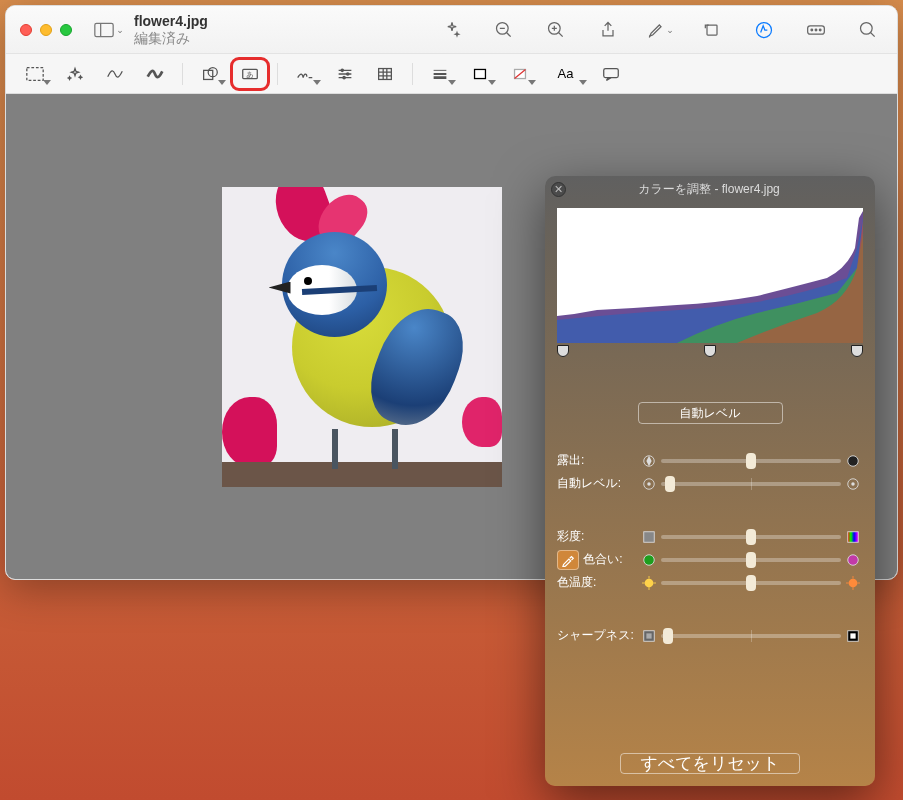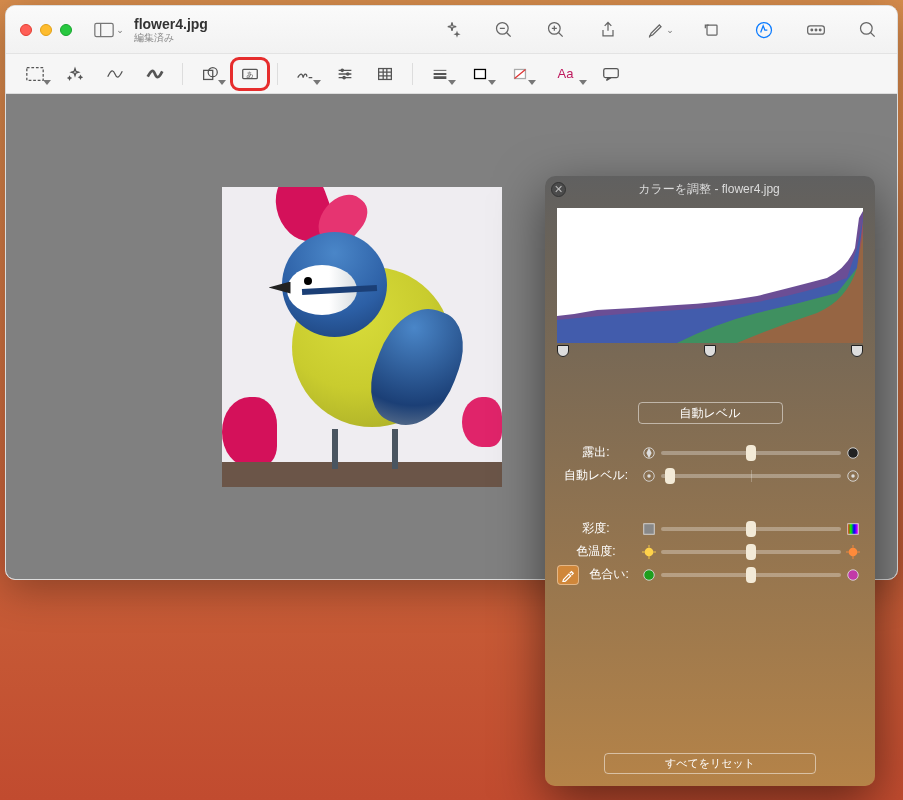--- a/index.html
+++ b/index.html
@@ -6,21 +6,21 @@
 body { width: 903px; height: 800px; background: linear-gradient(180deg, #d88d4d 0%, #c14b2f 100%); overflow: hidden; position: relative; }
 .window { position: absolute; left: 5px; top: 5px; width: 893px; height: 575px; background: #fff; border-radius: 10px; overflow: hidden; box-shadow: 0 10px 40px rgba(0,0,0,0.3); border: 1px solid #ddd; }
 .titlebar { height: 48px; background: linear-gradient(#fafafa,#f2f2f2); display: flex; align-items: center; padding: 0 14px; border-bottom: 1px solid #e3e3e3; }
 .traffic { display: flex; gap: 8px; margin-right: 18px; }
 .traffic span { width: 12px; height: 12px; border-radius: 50%; display: inline-block; }
 .tl-red { background:#ff5f57; border:0.5px solid #e33e32;} .tl-yellow{background:#febc2e;border:0.5px solid #e1a116;} .tl-green{background:#28c840;border:0.5px solid #17a62e;}
 .sidebar-btn { width: 38px; height: 28px; display:flex; align-items:center; justify-content:center; margin-right:6px; color:#666; }
 .sidebar-btn svg{width:20px;height:16px;}
 .title-block { display:flex; flex-direction:column; line-height:1.15; }
 .title-block .fn{font-weight:600;font-size:14px;color:#333;}
-.title-block .sub{font-size:10px;color:#888;}
+.title-block .sub{font-size:14px;color:#888;}
 .spacer{flex:1;}
 .tb-icons{display:flex;gap:22px;align-items:center;color:#666;}
 .tb-icons .ico{width:30px;height:30px;display:flex;align-items:center;justify-content:center;cursor:pointer;}
 .tb-icons .ico svg{width:20px;height:20px;stroke:#666;fill:none;stroke-width:1.5;}
 .tb-icons .active svg circle,.tb-icons .active svg path{stroke:#0b7bff;}
 .tb-icons .active{color:#0b7bff;}
 .markup-bar{height:40px;background:#f6f6f6;border-bottom:1px solid #ddd;display:flex;align-items:center;padding:0 12px;gap:0;}
 .mgrp{display:flex;align-items:center;gap:6px;}
 .divider{width:1px;height:22px;background:#ddd;margin:0 10px;}
 .mbtn{width:34px;height:28px;display:flex;align-items:center;justify-content:center;border-radius:5px;cursor:pointer;color:#555;position:relative;}
@@ -49,33 +49,33 @@
 
 
 .panel{position:absolute;left:545px;top:176px;width:330px;height:610px;border-radius:10px;overflow:hidden;box-shadow:0 15px 50px rgba(0,0,0,0.5);background:linear-gradient(180deg,#606060 0%,#6b6358 13%,#b58348 100%);color:#fff;}
 .panel-title{height:26px;display:flex;align-items:center;padding:0 6px;position:relative;}
 .panel-title .close{width:15px;height:15px;border-radius:50%;background:#4b4b4b;color:#bbb;display:flex;align-items:center;justify-content:center;font-size:11px;cursor:pointer;border:1px solid #333;}
 .panel-title .pt{position:absolute;left:0;right:2px;text-align:center;font-size:12px;color:#dcdcdc;}
 .histo{margin:6px 12px 0 12px;height:135px;background:#fff;position:relative;}
 .histo svg{position:absolute;inset:0;}
 .handles{margin:2px 12px 0 12px;display:flex;justify-content:space-between;}
 .handle{width:12px;height:12px;background:#ddd;border:1px solid #222;border-radius:0 0 50% 50%;}
-.auto-btn{margin:45px auto 17px auto;width:145px;height:22px;border:1px solid rgba(255,255,255,0.5);border-radius:4px;display:flex;align-items:center;justify-content:center;font-size:12px;color:#fff;cursor:pointer;}
+.auto-btn{margin:45px auto 25px auto;width:145px;height:22px;border:1px solid rgba(255,255,255,0.5);border-radius:4px;display:flex;align-items:center;justify-content:center;font-size:12px;color:#fff;cursor:pointer;}
 .sliders{padding:0 12px;}
 .srow{display:flex;align-items:center;height:23px;}
-.slabel{width:82px;text-align:center;font-size:12px;color:#fff;padding-right:4px;}
+.slabel{width:82px;text-align:left;font-size:12px;color:#fff;padding-right:4px;}
 .sicon{width:16px;height:16px;margin:0 2px;display:flex;align-items:center;justify-content:center;}
 .sicon svg{width:14px;height:14px;}
 .strack{flex:1;position:relative;height:4px;background:rgba(255,255,255,0.3);border-radius:2px;margin:0 2px;}
 .strack::before{content:"";position:absolute;left:50%;top:-4px;bottom:-4px;width:1px;background:rgba(255,255,255,0.25);}
 .sknob{position:absolute;top:-6px;width:10px;height:16px;background:#f3ead7;border-radius:4px;transform:translateX(-50%);}
 .eyedrop{width:22px;height:20px;background:#d0873a;border:1px solid rgba(255,255,255,0.4);border-radius:4px;display:flex;align-items:center;justify-content:center;margin-right:4px;}
 .eyedrop svg{width:14px;height:14px;}
 .srow.tint-row .slabel{width:56px;}
-.reset-btn{position:absolute;bottom:12px;left:50%;transform:translateX(-50%);width:212px;height:21px;border:1px solid rgba(255,255,255,0.5);border-radius:4px;display:flex;align-items:center;justify-content:center;font-size:11px;color:#fff;cursor:pointer;}
+.reset-btn{position:absolute;bottom:12px;left:50%;transform:translateX(-50%);width:180px;height:21px;border:1px solid rgba(255,255,255,0.5);border-radius:4px;display:flex;align-items:center;justify-content:center;font-size:17px;color:#fff;cursor:pointer;}
 </style>
 </head>
 <body>
 
 <div class="window">
   <div class="titlebar">
     <div class="traffic">
       <span class="tl-red"></span>
       <span class="tl-yellow"></span>
       <span class="tl-green"></span>
@@ -239,21 +239,21 @@
           <span class="car"></span>
         </div>
       <div class="mbtn">
           <svg viewBox="0 0 22 18">
             <rect x="5" y="4" width="12" height="10" fill="#fff" stroke="#aaa"></rect>
             <line x1="5" y1="14" x2="17" y2="4" stroke="#d33"></line>
           </svg>
           <span class="car"></span>
         </div>
       <div class="mbtn" style="width:45px">
-          <span style="font-size:13px;color:#be185d;">Aa</span>
+          <span style="font-size:13px;color:#000000;">Aa</span>
           <span class="car"></span>
         </div>
       <div class="mbtn">
           <svg viewBox="0 0 22 18">
             <rect x="3" y="3" width="16" height="10" rx="2"></rect>
             <path d="M8 13l-2 3 5-3"></path>
           </svg>
         </div>
     </div>
   </div>
@@ -356,20 +356,41 @@
               <linearGradient id="rg">
                 <stop offset="0" stop-color="#f00"></stop>
                 <stop offset="0.3" stop-color="#0f0"></stop>
                 <stop offset="0.6" stop-color="#00f"></stop>
                 <stop offset="1" stop-color="#f0f"></stop>
               </linearGradient>
             </defs>
           </svg>
         </div>
       </div>
+      <div class="srow tint-row">
+        <div class="eyedrop">
+          <svg viewBox="0 0 16 16">
+            <path d="M3 13l6-6 2 2-6 6-3 1z M10 6l2-2 2 2-2 2" fill="none" stroke="#fff" stroke-width="1.4"></path>
+          </svg>
+        </div>
+        <div class="slabel">色合い:</div>
+        <div class="sicon">
+          <svg viewBox="0 0 16 16">
+            <circle cx="8" cy="8" r="6" fill="#1e9e1e" stroke="#ddd"></circle>
+          </svg>
+        </div>
+        <div class="strack">
+          <div class="sknob" style="left: 50%;"></div>
+        </div>
+        <div class="sicon">
+          <svg viewBox="0 0 16 16">
+            <circle cx="8" cy="8" r="6" fill="#c23aa8" stroke="#ddd"></circle>
+          </svg>
+        </div>
+      </div>
       <div class="srow">
         <div class="slabel">色温度:</div>
         <div class="sicon">
           <svg viewBox="0 0 16 16">
             <circle cx="8" cy="8" r="5" fill="#ffd24a"></circle>
             <g stroke="#ffd24a">
               <line x1="8" y1="0" x2="8" y2="3"></line>
               <line x1="8" y1="13" x2="8" y2="16"></line>
               <line x1="0" y1="8" x2="3" y2="8"></line>
               <line x1="13" y1="8" x2="16" y2="8"></line>
@@ -384,38 +405,37 @@
             <circle cx="8" cy="8" r="5" fill="#ff8a3a"></circle>
             <g stroke="#ff8a3a">
               <line x1="8" y1="0" x2="8" y2="3"></line>
               <line x1="8" y1="13" x2="8" y2="16"></line>
               <line x1="0" y1="8" x2="3" y2="8"></line>
               <line x1="13" y1="8" x2="16" y2="8"></line>
             </g>
           </svg>
         </div>
       </div>
-      <div class="srow tint-row">
-        <div class="eyedrop">
-          <svg viewBox="0 0 16 16">
-            <path d="M3 13l6-6 2 2-6 6-3 1z M10 6l2-2 2 2-2 2" fill="none" stroke="#fff" stroke-width="1.4"></path>
-          </svg>
-        </div>
-        <div class="slabel">色合い:</div>
-        <div class="sicon">
-          <svg viewBox="0 0 16 16">
-            <circle cx="8" cy="8" r="6" fill="#1e9e1e" stroke="#ddd"></circle>
-          </svg>
-        </div>
-        <div class="strack">
-          <div class="sknob" style="left: 50%;"></div>
-        </div>
-        <div class="sicon">
-          <svg viewBox="0 0 16 16">
-            <circle cx="8" cy="8" r="6" fill="#c23aa8" stroke="#ddd"></circle>
-          </svg>
-        </div>
-      </div>
     </div>
   <div style="height:30px;"></div>
+  <div class="sliders" id="sg3">
+      <div class="srow">
+        <div class="slabel">シャープネス:</div>
+        <div class="sicon">
+          <svg viewBox="0 0 16 16">
+            <rect x="2" y="2" width="12" height="12" fill="#666" stroke="#ddd"></rect>
+            <rect x="5" y="5" width="6" height="6" fill="#aaa"></rect>
+          </svg>
+        </div>
+        <div class="strack">
+          <div class="sknob" style="left: 4%;"></div>
+        </div>
+        <div class="sicon">
+          <svg viewBox="0 0 16 16">
+            <rect x="2" y="2" width="12" height="12" fill="#000" stroke="#ddd"></rect>
+            <rect x="5" y="5" width="6" height="6" fill="#fff"></rect>
+          </svg>
+        </div>
+      </div>
+    </div>
 
   <div class="reset-btn">すべてをリセット</div>
 </div>
 
 </body></html>

